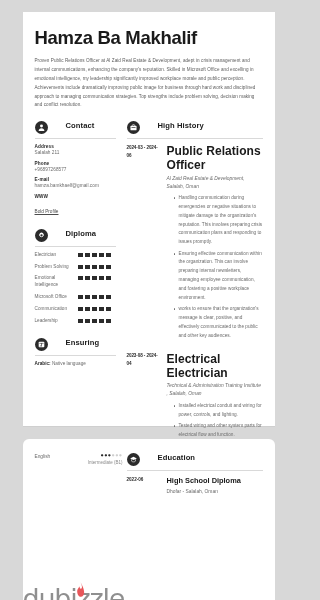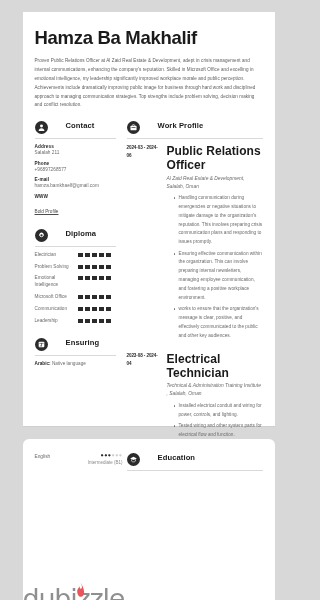--- a/index.html
+++ b/index.html
@@ -410,41 +410,41 @@
     <div class="col-right">
 
       <div class="section-head">
         <span class="sec-icon">
           <svg width="9" height="9" viewBox="0 0 16 16">
               <rect x="2.6" y="5" width="10.8" height="8" rx="1.2" fill="#fff"></rect>
               <path d="M6 5V4c0-.6.4-1 1-1h2c.6 0 1 .4 1 1v1" stroke="#fff" stroke-width="1.2" fill="none"></path>
               <rect x="4.4" y="7.4" width="7.2" height="1.2" fill="#2b2b2b"></rect>
             </svg>
         </span>
-        <span class="sec-title">Work Profile</span>
+        <span class="sec-title">High History</span>
       </div>
       <div class="rule"></div>
 
       <div class="job">
         <div class="job-date">2024-03 - 2024-06</div>
         <div class="job-body">
           <div class="job-title">Public Relations Officer</div>
           <div class="job-org">Al Zaid Real Estate &amp; Development, Salalah, Oman</div>
           <ul class="bullets">
             <li>Handling communication during emergencies or negative situations to mitigate damage to the organization's reputation. This involves preparing crisis communication plans and responding to issues promptly.</li>
             <li>Ensuring effective communication within the organization. This can involve preparing internal newsletters, managing employee communication, and fostering a positive workplace environment.</li>
             <li>works to ensure that the organization's message is clear, positive, and effectively communicated to the public and other key audiences.</li>
           </ul>
         </div>
       </div>
 
       <div class="job">
         <div class="job-date">2023-08 - 2024-04</div>
         <div class="job-body">
-          <div class="job-title">Electrical Technician</div>
+          <div class="job-title">Electrical Electrician</div>
           <div class="job-org">Technical &amp; Administration Training Institute , Salalah, Oman</div>
           <ul class="bullets">
             <li>Installed electrical conduit and wiring for power, controls, and lighting.</li>
             <li>Tested wiring and other system parts for electrical flow and function.</li>
             <li>Installed, adjusted and calibrated electrical equipment and instrumentation to maintain proper performance.</li>
             <li>Installed electrical wiring through conduits and holes in both flooring and walls.</li>
           </ul>
         </div>
       </div>
 
@@ -468,20 +468,27 @@
         <span class="sec-icon">
           <svg width="9" height="9" viewBox="0 0 16 16">
               <path d="M8 3.2L14 6l-6 2.8L2 6z" fill="#fff"></path>
               <path d="M4.6 7.6v3c0 .9 1.6 1.6 3.4 1.6s3.4-.7 3.4-1.6v-3" stroke="#fff" stroke-width="1.1" fill="none"></path>
             </svg>
         </span>
         <span class="sec-title">Education</span>
       </div>
       <div class="rule"></div>
 
+      <div class="edu-row">
+        <div class="edu-date">2022-06</div>
+        <div class="edu-body">
+          <div class="edu-title">High School Diploma</div>
+          <div class="edu-org">Dhofar - Salalah, Oman</div>
+        </div>
+      </div>
     </div>
   </div>
 
   <div class="watermark">
     <div class="wm-text">dubizzle</div>
     <span class="wm-flame">
       <svg width="11" height="15" viewBox="0 0 12 16">
           <path d="M6 0C6 0 7.6 3 7.6 5.2c0 1.2-.6 2-1.3 2-.8 0-1.2-.7-1.2-1.6 0-.4.1-.9.1-.9S2.4 7 2.4 10.1C2.4 13.3 4.3 16 6.4 16c2.1 0 3.6-2.1 3.6-5 0-4.5-4-11-4-11z" fill="#e8565a"></path>
         </svg>
     </span>

